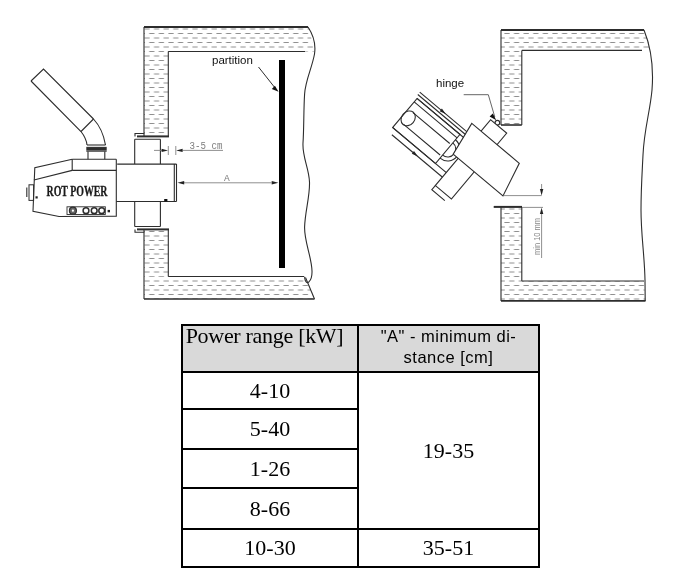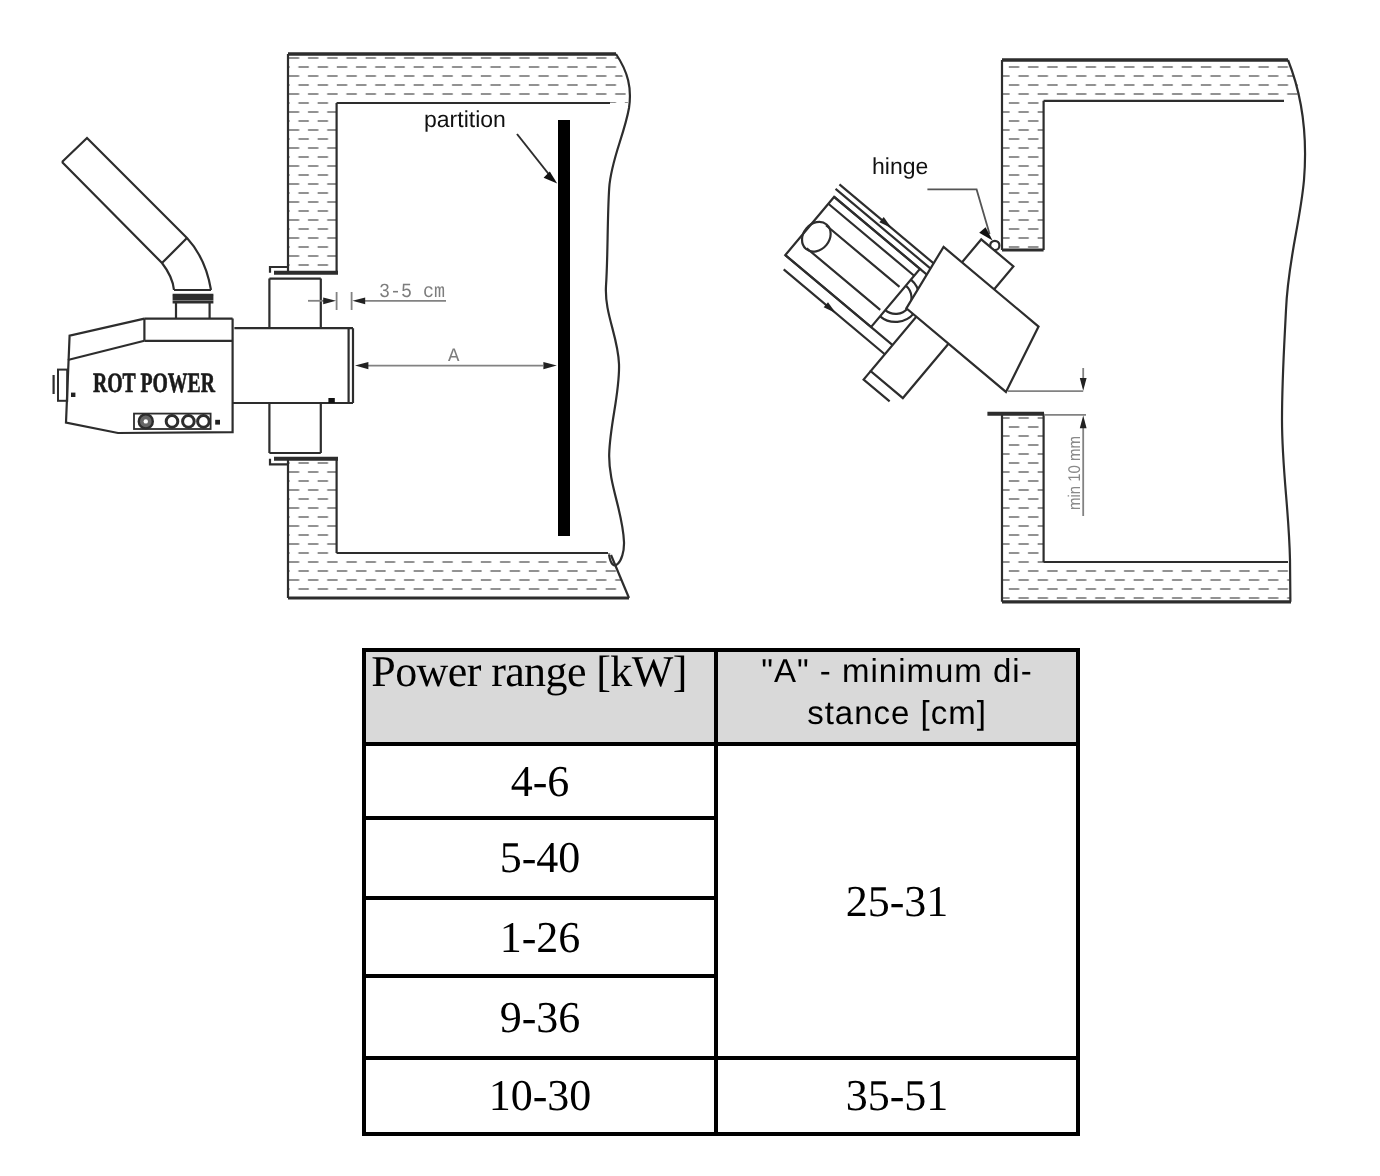--- a/index.html
+++ b/index.html
@@ -174,30 +174,30 @@
  <tbody>
       <tr>
   <td class="hd" style="height:45px;letter-spacing:-0.3px;vertical-align:top;padding-right:11px">
           <div style="margin-top:-3px">Power range [kW]</div>
         </td>
   <td class="hd sans">
           <div style="height:45px;padding-top:0px;box-sizing:border-box">"A" - minimum di-<br>stance [cm]</div>
         </td>
  </tr>
  <tr>
-        <td style="height:35px">4-6</td>
-        <td rowspan="4">25-31</td>
+        <td style="height:35px">4-10</td>
+        <td rowspan="4">19-35</td>
       </tr>
  <tr>
         <td style="height:38px">5-40</td>
       </tr>
  <tr>
         <td style="height:37px">1-26</td>
       </tr>
  <tr>
-        <td style="height:39px">9-36</td>
+        <td style="height:39px">8-66</td>
       </tr>
  <tr>
         <td style="height:36px">10-30</td>
         <td>35-51</td>
       </tr>
 </tbody>
   </table>
 
 </body></html>

